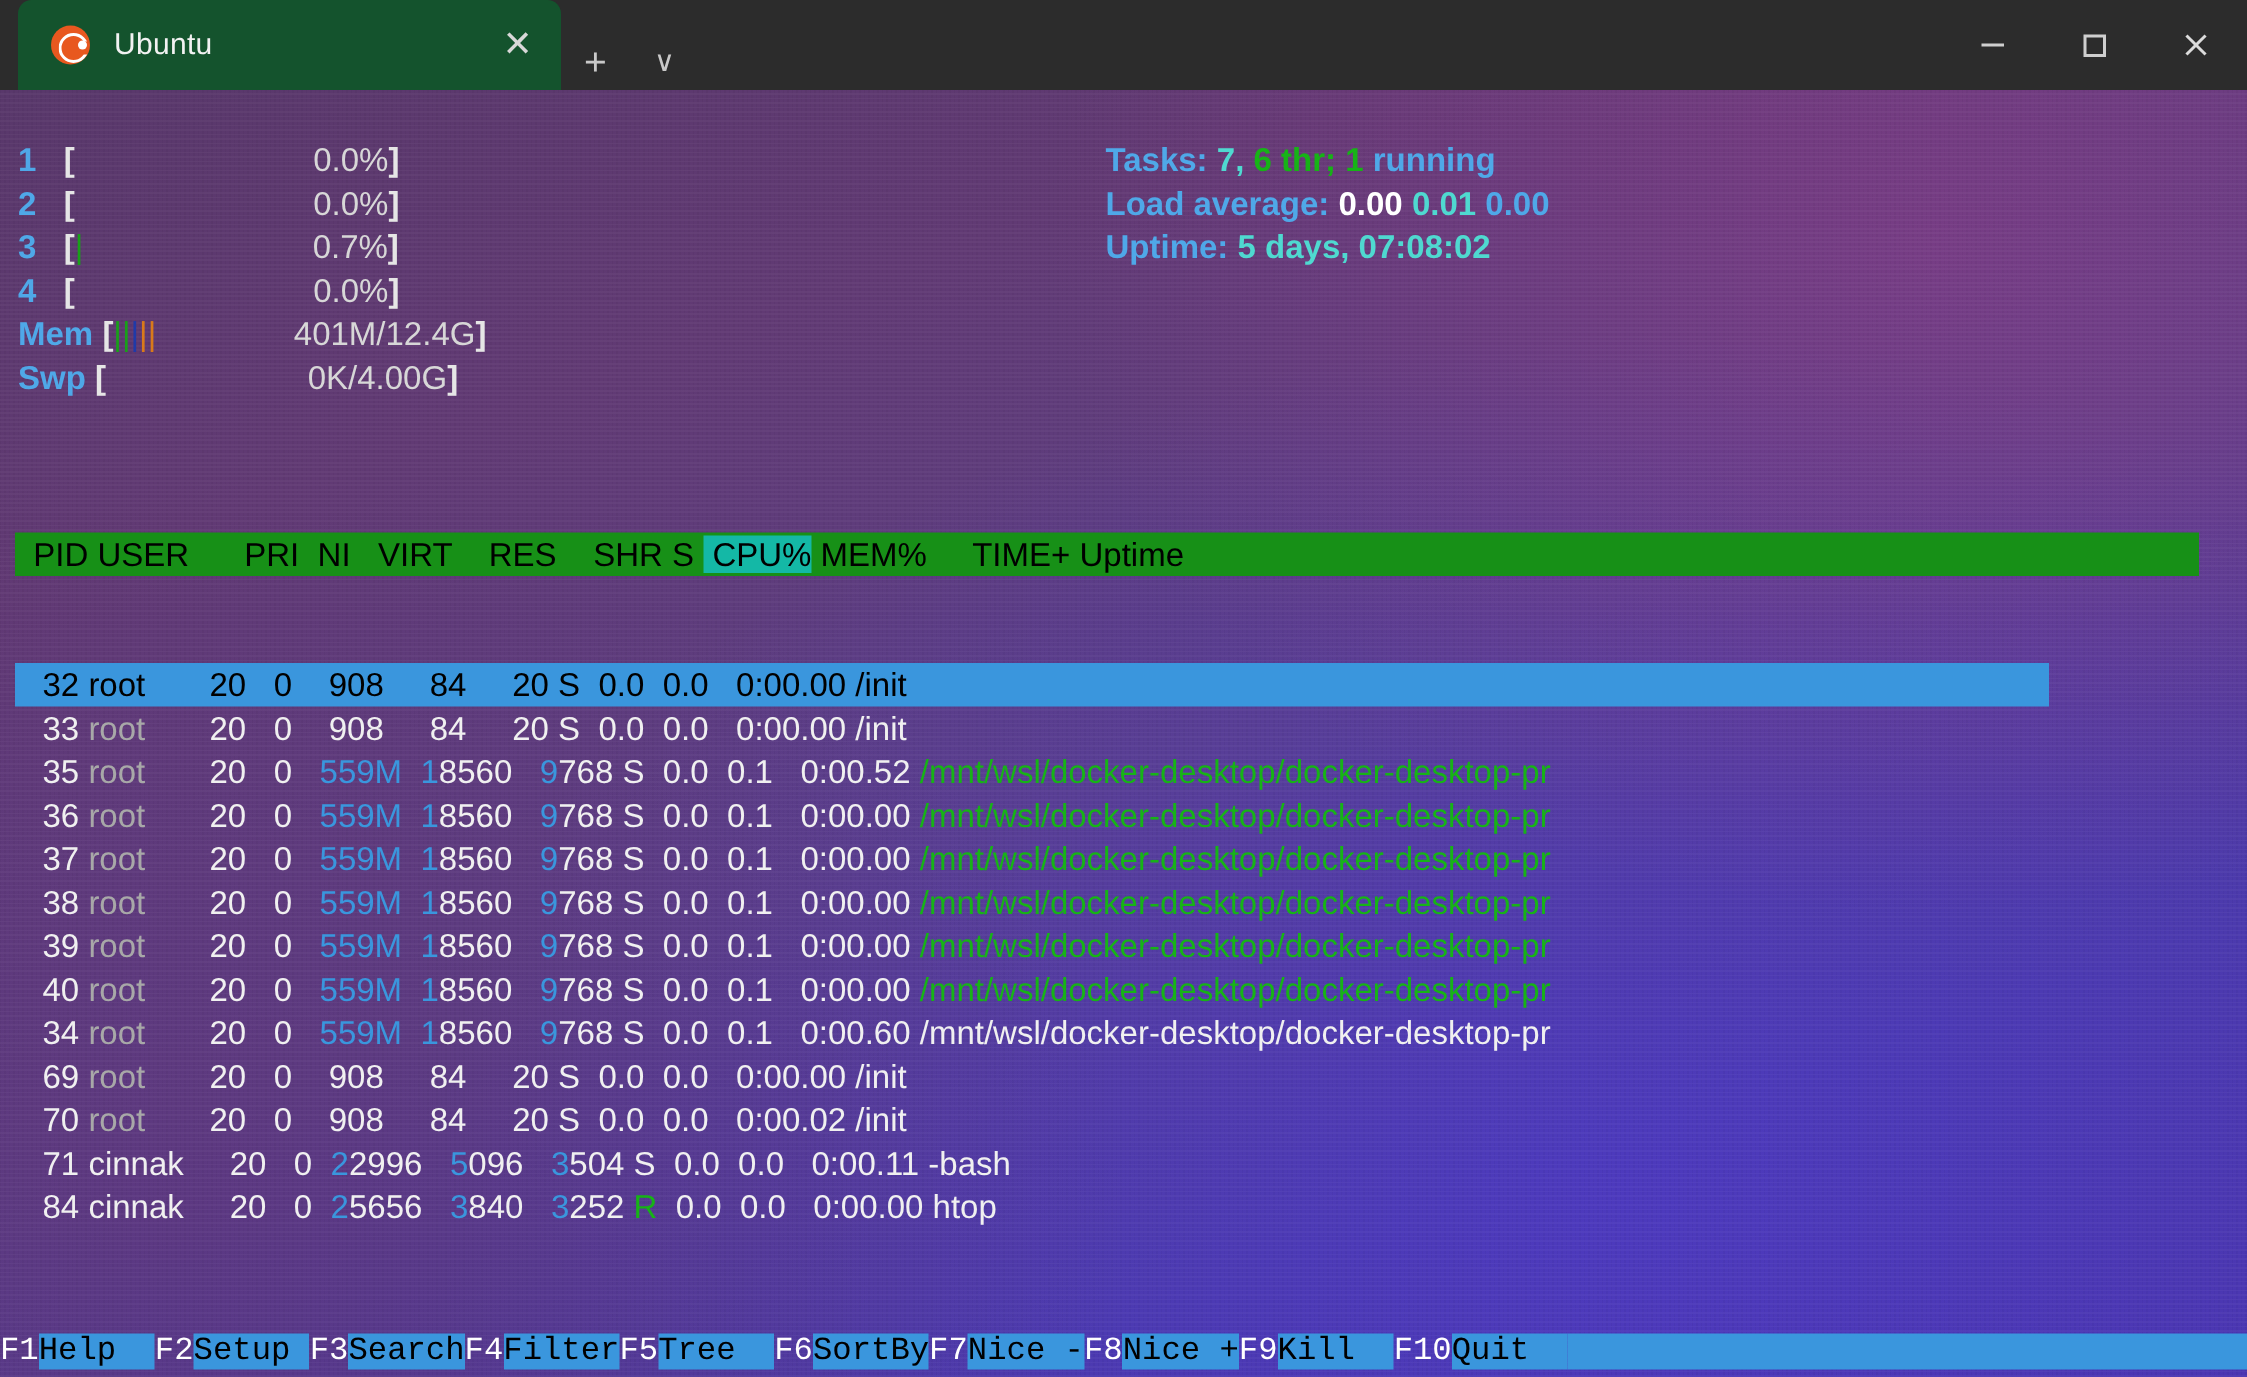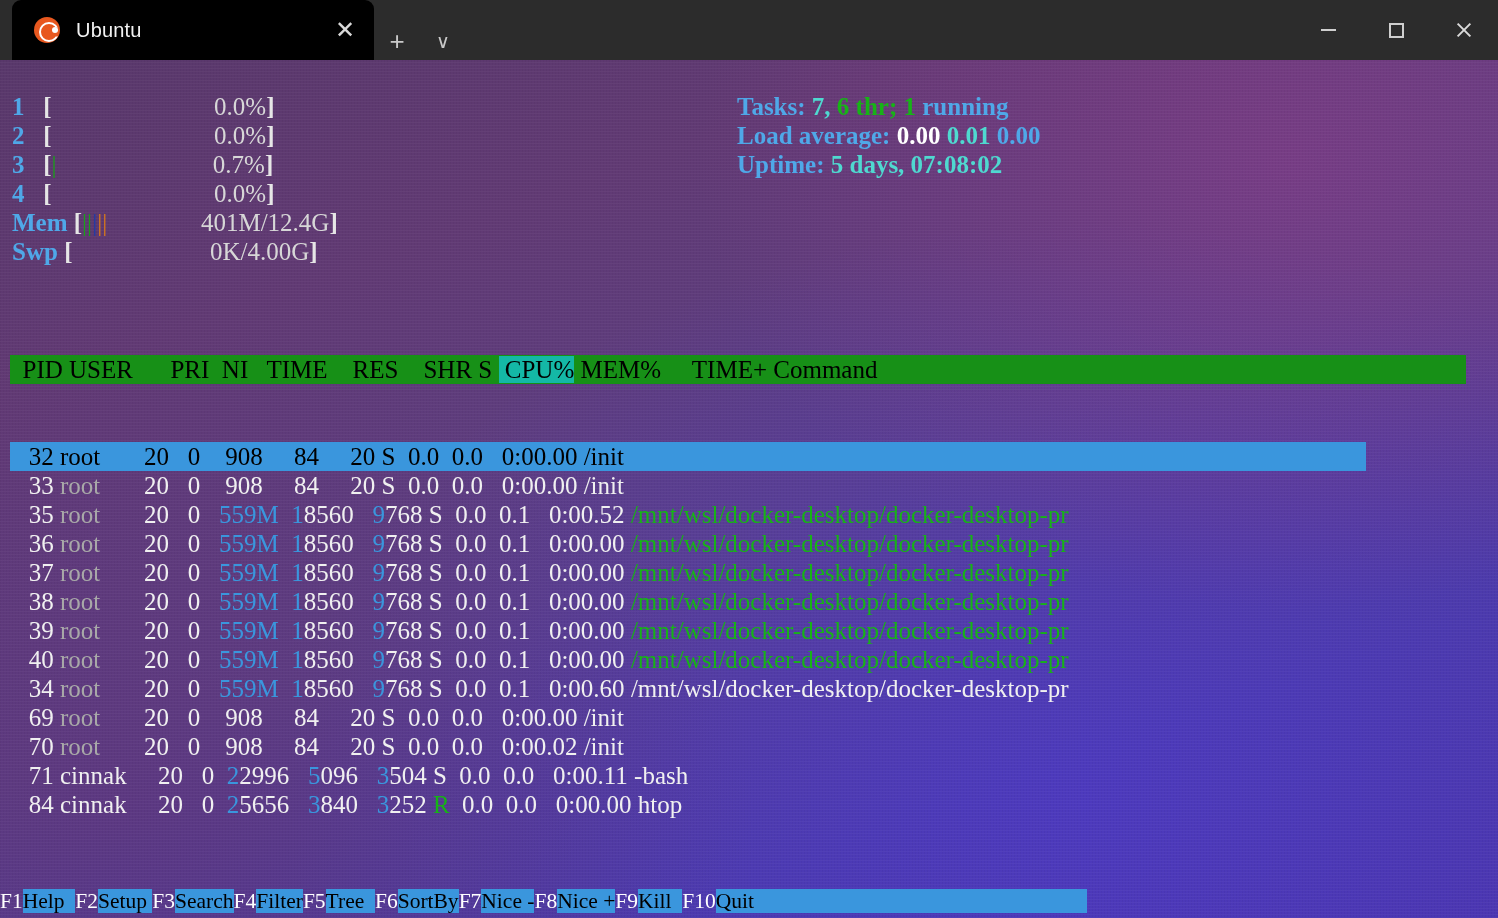--- a/index.html
+++ b/index.html
@@ -20,21 +20,21 @@
 
   .titlebar {
     position: absolute; top: 0; left: 0;
     width: 1498px; height: 60px;
     background: #2c2c2c;
     display: flex; align-items: flex-start;
     z-index: 20;
   }
   .tab {
     width: 362px; height: 60px;
-    background: #000000;
+    background: #14532d;
     border-top-left-radius: 9px;
     border-top-right-radius: 9px;
     margin-left: 12px;
     display: flex; align-items: center;
     padding: 0 14px 0 22px;
     justify-content: space-between;
   }
   .tab-icon {
     width: 26px; height: 26px; border-radius: 50%;
     background: #e8581f;
@@ -107,27 +107,27 @@
   #noise {
     position: absolute; inset: 0;
     opacity: 0.05; pointer-events: none;
     background-image:
       repeating-linear-gradient(0deg, rgba(255,255,255,.6) 0 1px, transparent 1px 3px),
       repeating-linear-gradient(90deg, rgba(0,0,0,.5) 0 1px, transparent 1px 3px);
   }
 
   .scr {
     position: relative;
-    font-family: Liberation Serif, serif;
-    font-size: 25px;
+    font-family: Liberation Sans, sans-serif;
+    font-size: 22px;
     line-height: 29px;
     letter-spacing: 0px;
     white-space: pre;
   }
-  .mono { font-family: Liberation Serif, serif; white-space: pre; }
+  .mono { font-family: Liberation Mono, monospace; white-space: pre; }
 
   
   #meters {
     position: absolute; left: 12px; top: 32px;
     white-space: pre;
   }
   .mrow { height: 29px; line-height: 29px; white-space: pre; }
   .lbl      { color: #4fa8e8; font-weight: bold; }
   .brak     { color: #e6e6e6; font-weight: bold; }
   .pct      { color: #d7d7d7; }
@@ -208,19 +208,19 @@
   </div>
 
   <div id="term">
     <div id="noise"></div>
 
     <div id="meters" class="scr"><div class="mrow"><span class="lbl">1   </span><span class="brak">[</span><span class="pct">                          0.0%</span><span class="brak">]</span></div><div class="mrow"><span class="lbl">2   </span><span class="brak">[</span><span class="pct">                          0.0%</span><span class="brak">]</span></div><div class="mrow"><span class="lbl">3   </span><span class="brak">[</span><span class="bar-g">|</span><span class="pct">                         0.7%</span><span class="brak">]</span></div><div class="mrow"><span class="lbl">4   </span><span class="brak">[</span><span class="pct">                          0.0%</span><span class="brak">]</span></div><div class="mrow"><span class="lbl">Mem </span><span class="brak">[</span><span class="bar-g">||</span><span class="bar-b">|</span><span class="bar-o">||</span><span class="pct">               401M/12.4G</span><span class="brak">]</span></div><div class="mrow"><span class="lbl">Swp </span><span class="brak">[</span><span class="pct">                      0K/4.00G</span><span class="brak">]</span></div></div>
 
     <div id="stats" class="scr"><div class="mrow"><span class="c-blue">Tasks:</span> <span class="c-cyan">7,</span> <span class="c-green">6 thr;</span> <span class="c-green">1</span> <span class="c-blue">running</span></div><div class="mrow"><span class="c-blue">Load average:</span> <span class="c-white">0.00</span> <span class="c-cyan">0.01</span> <span class="c-blue">0.00</span></div><div class="mrow"><span class="c-blue">Uptime:</span> <span class="c-cyan">5 days, 07:08:02</span></div></div>
 
     <div id="panel" class="scr">
-      <div class="thead" id="thead"><span>  PID USER      PRI  NI   TIME    RES    SHR S </span><span class="sorthl"> CPU%</span><span> MEM%</span><span>     TIME+ Command</span></div>
+      <div class="thead" id="thead"><span>  PID USER      PRI  NI   VIRT    RES    SHR S </span><span class="sorthl"> CPU%</span><span> MEM%</span><span>     TIME+ Uptime</span></div>
       <div id="tbody"><div class="prow sel"><span>   32 </span><span class="">root     </span><span>  20 </span><span>  0 </span><span><span>   908</span> </span><span><span>    84</span> </span><span><span>    20</span> </span><span class="">S </span><span> 0.0 </span><span> 0.0 </span><span>  0:00.00 </span><span class="">/init</span></div><div class="prow"><span>   33 </span><span class="dim">root     </span><span>  20 </span><span>  0 </span><span><span>   908</span> </span><span><span>    84</span> </span><span><span>    20</span> </span><span class="">S </span><span> 0.0 </span><span> 0.0 </span><span>  0:00.00 </span><span class="">/init</span></div><div class="prow"><span>   35 </span><span class="dim">root     </span><span>  20 </span><span>  0 </span><span><span>  </span><span class="shadow">559M</span><span></span> </span><span><span> </span><span class="shadow">1</span><span>8560</span> </span><span><span>  </span><span class="shadow">9</span><span>768</span> </span><span class="">S </span><span> 0.0 </span><span> 0.1 </span><span>  0:00.52 </span><span class="cmd-g">/mnt/wsl/docker-desktop/docker-desktop-pr</span></div><div class="prow"><span>   36 </span><span class="dim">root     </span><span>  20 </span><span>  0 </span><span><span>  </span><span class="shadow">559M</span><span></span> </span><span><span> </span><span class="shadow">1</span><span>8560</span> </span><span><span>  </span><span class="shadow">9</span><span>768</span> </span><span class="">S </span><span> 0.0 </span><span> 0.1 </span><span>  0:00.00 </span><span class="cmd-g">/mnt/wsl/docker-desktop/docker-desktop-pr</span></div><div class="prow"><span>   37 </span><span class="dim">root     </span><span>  20 </span><span>  0 </span><span><span>  </span><span class="shadow">559M</span><span></span> </span><span><span> </span><span class="shadow">1</span><span>8560</span> </span><span><span>  </span><span class="shadow">9</span><span>768</span> </span><span class="">S </span><span> 0.0 </span><span> 0.1 </span><span>  0:00.00 </span><span class="cmd-g">/mnt/wsl/docker-desktop/docker-desktop-pr</span></div><div class="prow"><span>   38 </span><span class="dim">root     </span><span>  20 </span><span>  0 </span><span><span>  </span><span class="shadow">559M</span><span></span> </span><span><span> </span><span class="shadow">1</span><span>8560</span> </span><span><span>  </span><span class="shadow">9</span><span>768</span> </span><span class="">S </span><span> 0.0 </span><span> 0.1 </span><span>  0:00.00 </span><span class="cmd-g">/mnt/wsl/docker-desktop/docker-desktop-pr</span></div><div class="prow"><span>   39 </span><span class="dim">root     </span><span>  20 </span><span>  0 </span><span><span>  </span><span class="shadow">559M</span><span></span> </span><span><span> </span><span class="shadow">1</span><span>8560</span> </span><span><span>  </span><span class="shadow">9</span><span>768</span> </span><span class="">S </span><span> 0.0 </span><span> 0.1 </span><span>  0:00.00 </span><span class="cmd-g">/mnt/wsl/docker-desktop/docker-desktop-pr</span></div><div class="prow"><span>   40 </span><span class="dim">root     </span><span>  20 </span><span>  0 </span><span><span>  </span><span class="shadow">559M</span><span></span> </span><span><span> </span><span class="shadow">1</span><span>8560</span> </span><span><span>  </span><span class="shadow">9</span><span>768</span> </span><span class="">S </span><span> 0.0 </span><span> 0.1 </span><span>  0:00.00 </span><span class="cmd-g">/mnt/wsl/docker-desktop/docker-desktop-pr</span></div><div class="prow"><span>   34 </span><span class="dim">root     </span><span>  20 </span><span>  0 </span><span><span>  </span><span class="shadow">559M</span><span></span> </span><span><span> </span><span class="shadow">1</span><span>8560</span> </span><span><span>  </span><span class="shadow">9</span><span>768</span> </span><span class="">S </span><span> 0.0 </span><span> 0.1 </span><span>  0:00.60 </span><span class="">/mnt/wsl/docker-desktop/docker-desktop-pr</span></div><div class="prow"><span>   69 </span><span class="dim">root     </span><span>  20 </span><span>  0 </span><span><span>   908</span> </span><span><span>    84</span> </span><span><span>    20</span> </span><span class="">S </span><span> 0.0 </span><span> 0.0 </span><span>  0:00.00 </span><span class="">/init</span></div><div class="prow"><span>   70 </span><span class="dim">root     </span><span>  20 </span><span>  0 </span><span><span>   908</span> </span><span><span>    84</span> </span><span><span>    20</span> </span><span class="">S </span><span> 0.0 </span><span> 0.0 </span><span>  0:00.02 </span><span class="">/init</span></div><div class="prow"><span>   71 </span><span class="">cinnak   </span><span>  20 </span><span>  0 </span><span><span> </span><span class="shadow">2</span><span>2996</span> </span><span><span>  </span><span class="shadow">5</span><span>096</span> </span><span><span>  </span><span class="shadow">3</span><span>504</span> </span><span class="">S </span><span> 0.0 </span><span> 0.0 </span><span>  0:00.11 </span><span class="">-bash</span></div><div class="prow"><span>   84 </span><span class="">cinnak   </span><span>  20 </span><span>  0 </span><span><span> </span><span class="shadow">2</span><span>5656</span> </span><span><span>  </span><span class="shadow">3</span><span>840</span> </span><span><span>  </span><span class="shadow">3</span><span>252</span> </span><span class="stR">R </span><span> 0.0 </span><span> 0.0 </span><span>  0:00.00 </span><span class="">htop</span></div></div>
     </div>
 
     <div id="fnbar" class="mono"><span class="fk">F1</span><span class="fl">Help  </span><span class="fk">F2</span><span class="fl">Setup </span><span class="fk">F3</span><span class="fl">Search</span><span class="fk">F4</span><span class="fl">Filter</span><span class="fk">F5</span><span class="fl">Tree  </span><span class="fk">F6</span><span class="fl">SortBy</span><span class="fk">F7</span><span class="fl">Nice -</span><span class="fk">F8</span><span class="fl">Nice +</span><span class="fk">F9</span><span class="fl">Kill  </span><span class="fk">F10</span><span class="fl fl-end">Quit  </span><span class="fl-end">                                                            </span></div>
   </div>
 </div>
 
 </body></html>

